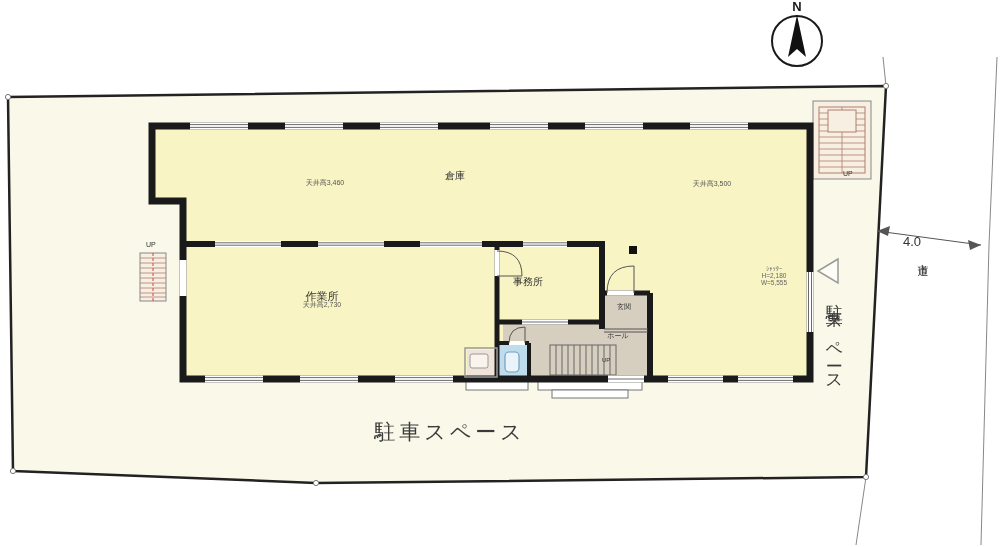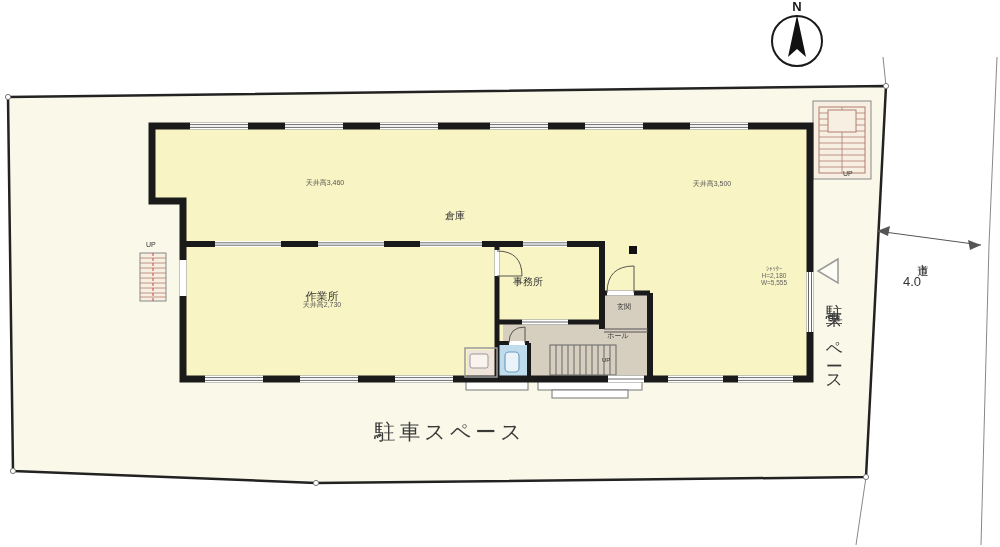--- a/index.html
+++ b/index.html
@@ -229,27 +229,27 @@
       <circle cx="8" cy="97" r="2.6"></circle>
         <circle cx="886" cy="86" r="2.6"></circle>
       <circle cx="866" cy="477" r="2.6"></circle>
         <circle cx="316" cy="483" r="2.6"></circle>
         <circle cx="13" cy="471" r="2.6"></circle>
     </g>
   </svg>
 
   <div class="lbl north ctr" style="left:797px;top:0px;">N</div>
 
-  <div class="lbl dim ctr" style="left:912px;top:235px;margin-top:40px;">4.0</div>
+  <div class="lbl dim ctr" style="left:912px;top:235px;">4.0</div>
   <div class="lbl roadname vtext" style="left:917px;top:255px;">市道</div>
 
   <div class="lbl parking-b ctr" style="left:450px;top:420px;">駐車スペース</div>
   <div class="lbl parking-r vtext" style="left:824px;top:290px;">駐車スペース</div>
 
-  <div class="lbl room-name ctr" style="left:455px;top:170px;margin-top:40px;">倉庫</div>
+  <div class="lbl room-name ctr" style="left:455px;top:170px;">倉庫</div>
   <div class="lbl ceil ctr" style="left:325px;top:179px;">天井高3,460</div>
   <div class="lbl ceil ctr" style="left:712px;top:180px;">天井高3,500</div>
 
   <div class="lbl room-name-sm ctr" style="left:322px;top:290px;">作業所</div>
   <div class="lbl ceil ctr" style="left:322px;top:301px;">天井高2,730</div>
 
   <div class="lbl room-name ctr" style="left:528px;top:276px;">事務所</div>
   <div class="lbl tiny ctr" style="left:624px;top:303px;">玄関</div>
   <div class="lbl tiny ctr" style="left:618px;top:332px;">ホール</div>
 

